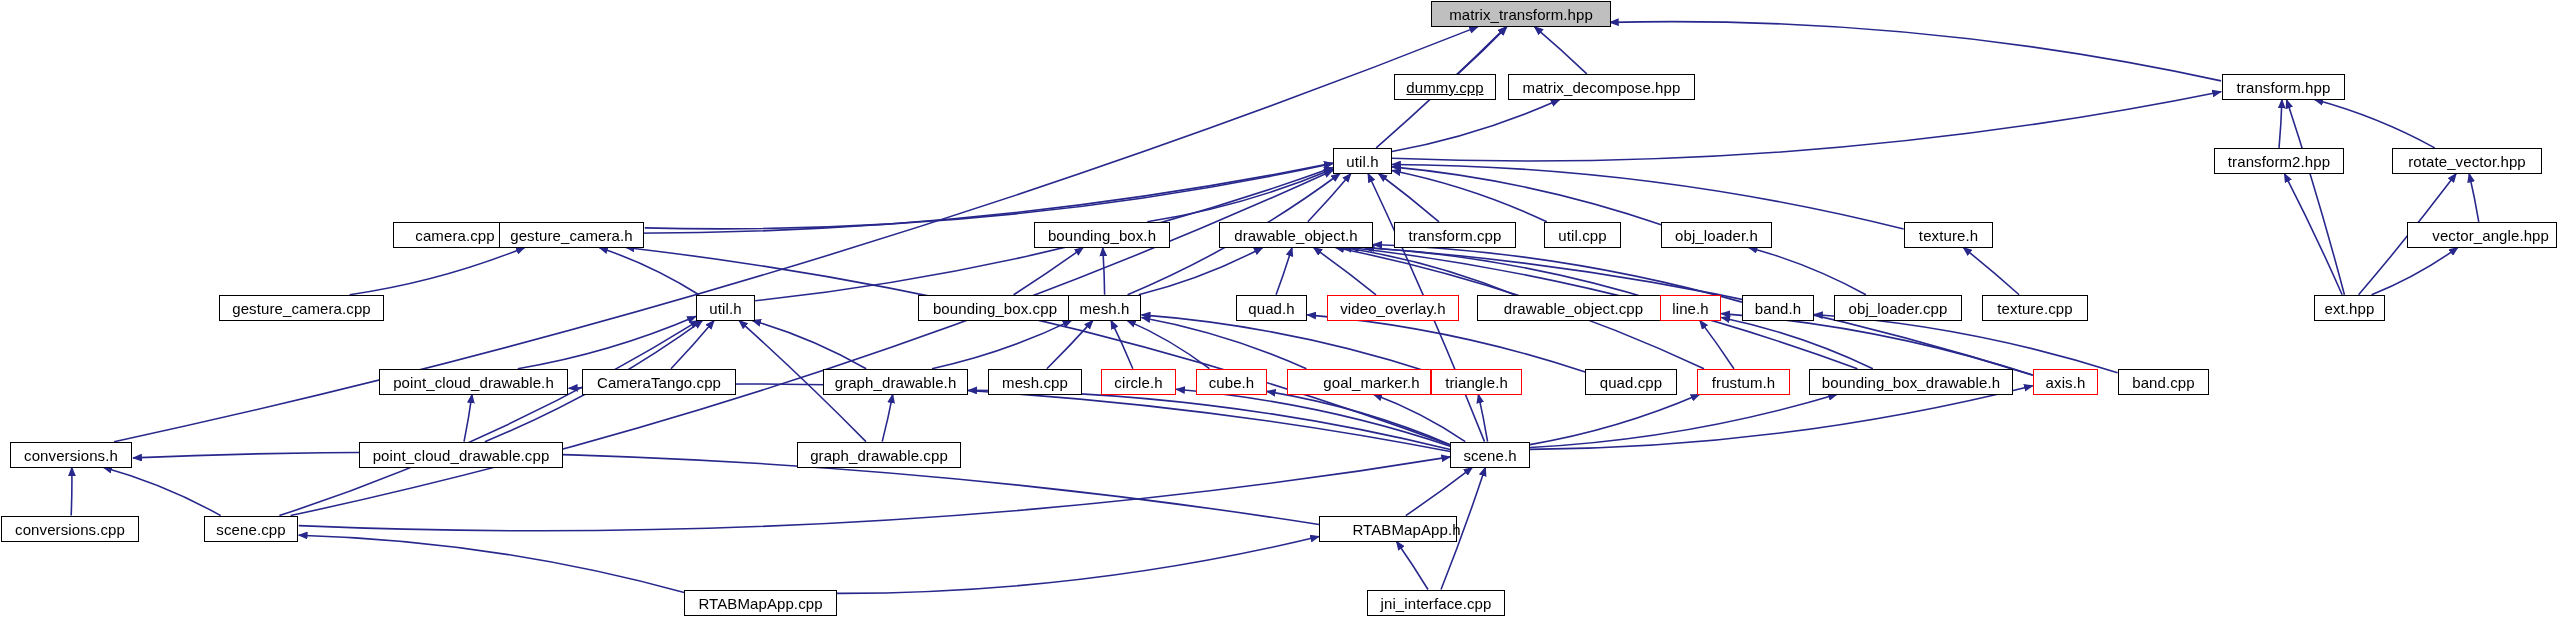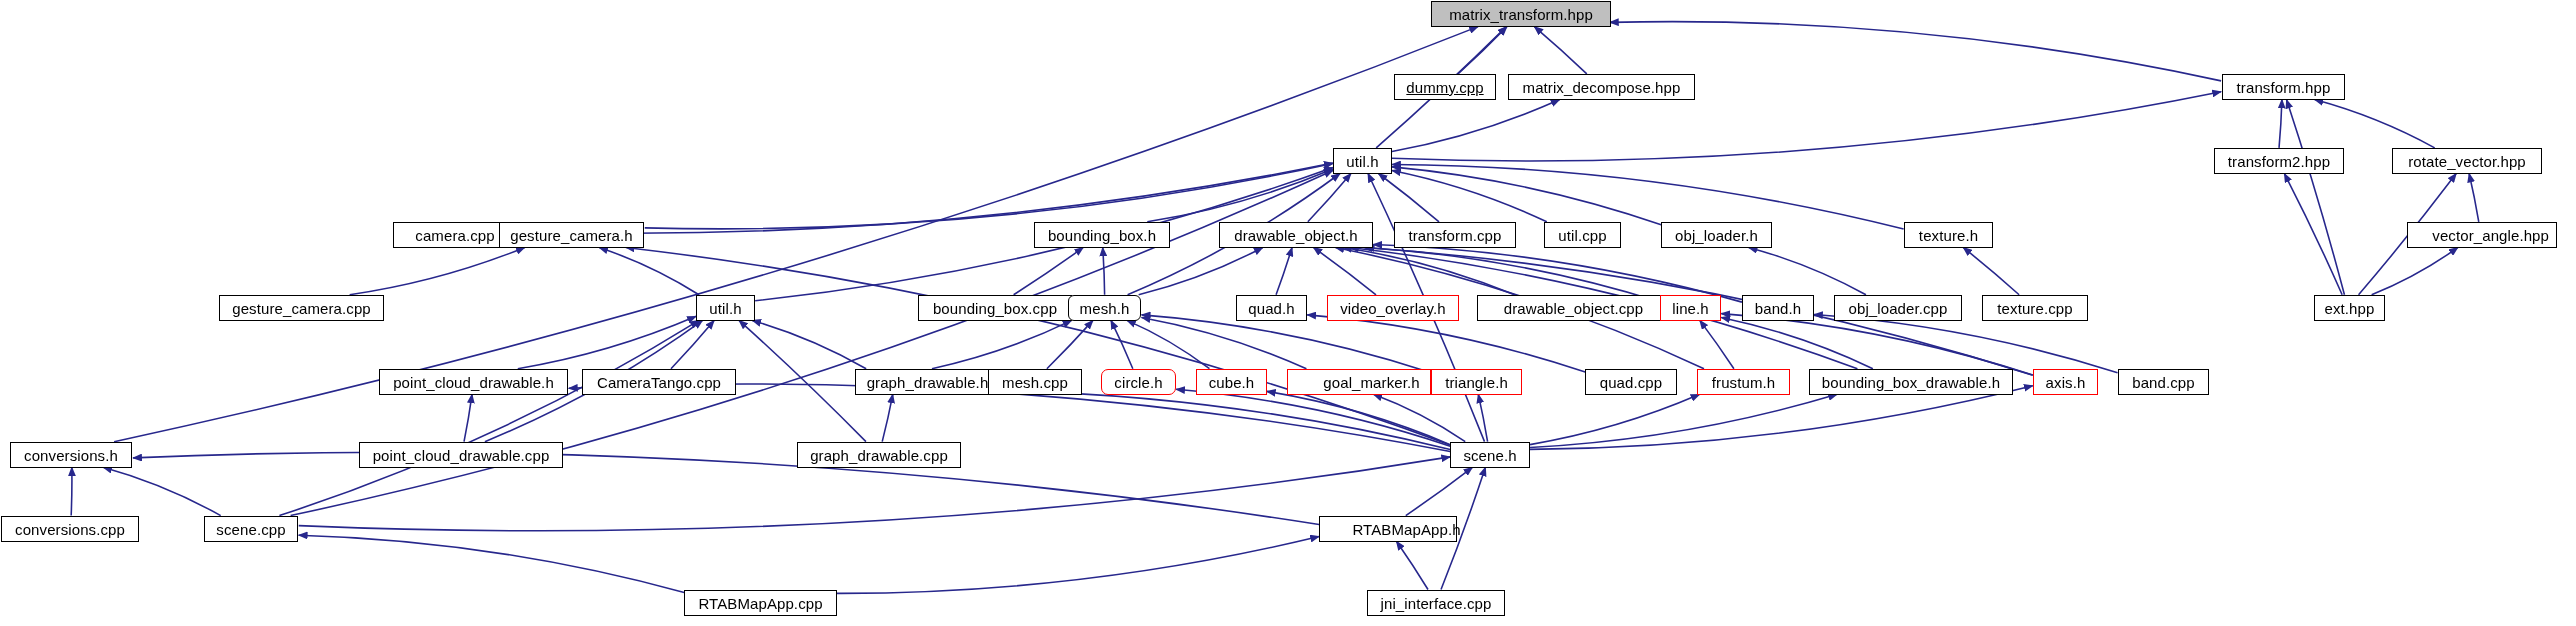--- a/index.html
+++ b/index.html
@@ -205,21 +205,21 @@
       </div>
       <div class="node" style="left: 219px; top: 295px; width: 165px;">
         <span class="node-label">gesture_camera.cpp</span>
       </div>
       <div class="node" style="left: 696px; top: 295px; width: 59px;">
         <span class="node-label">util.h</span>
       </div>
       <div class="node" style="left: 918px; top: 295px; width: 154px;">
         <span class="node-label">bounding_box.cpp</span>
       </div>
-      <div class="node" style="left: 1068px; top: 295px; width: 73px; border-radius: 6px;">
+      <div class="node" style="left: 1068px; top: 295px; width: 73px;">
         <span class="node-label">mesh.h</span>
       </div>
       <div class="node" style="left: 1236px; top: 295px; width: 71px;">
         <span class="node-label">quad.h</span>
       </div>
       <div class="node redborder" style="left: 1327px; top: 295px; width: 132px;">
         <span class="node-label">video_overlay.h</span>
       </div>
       <div class="node" style="left: 1477px; top: 295px; width: 193px;">
         <span class="node-label">drawable_object.cpp</span>
@@ -235,27 +235,27 @@
       </div>
       <div class="node" style="left: 1982px; top: 295px; width: 106px;">
         <span class="node-label">texture.cpp</span>
       </div>
       <div class="node" style="left: 379px; top: 369px; width: 189px;">
         <span class="node-label">point_cloud_drawable.h</span>
       </div>
       <div class="node" style="left: 582px; top: 369px; width: 154px;">
         <span class="node-label">CameraTango.cpp</span>
       </div>
-      <div class="node" style="left: 823px; top: 369px; width: 145px; margin-left: 32px;">
+      <div class="node" style="left: 823px; top: 369px; width: 145px;">
         <span class="node-label">graph_drawable.h</span>
       </div>
       <div class="node" style="left: 988px; top: 369px; width: 94px;">
         <span class="node-label">mesh.cpp</span>
       </div>
-      <div class="node redborder" style="left: 1101px; top: 369px; width: 75px; border-radius: 7px;">
+      <div class="node redborder" style="left: 1101px; top: 369px; width: 75px;">
         <span class="node-label">circle.h</span>
       </div>
       <div class="node redborder" style="left: 1196px; top: 369px; width: 71px;">
         <span class="node-label">cube.h</span>
       </div>
       <div class="node redborder" style="left: 1287px; top: 369px; width: 144px; padding-left: 32px;">
         <span class="node-label">goal_marker.h</span>
       </div>
       <div class="node redborder" style="left: 1431px; top: 369px; width: 91px;">
         <span class="node-label">triangle.h</span>

